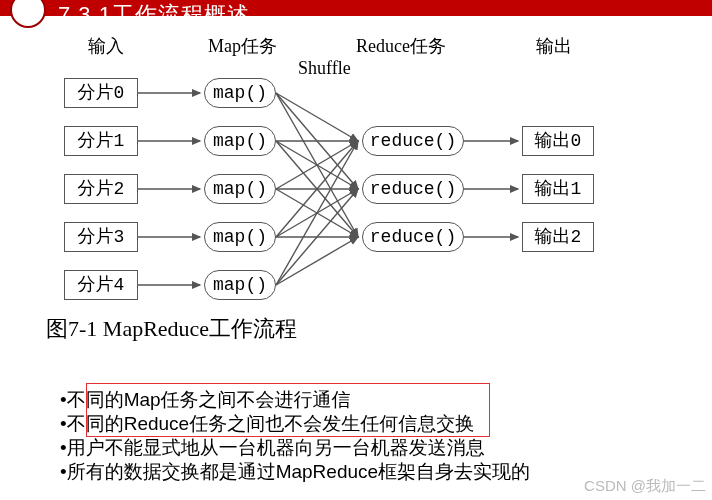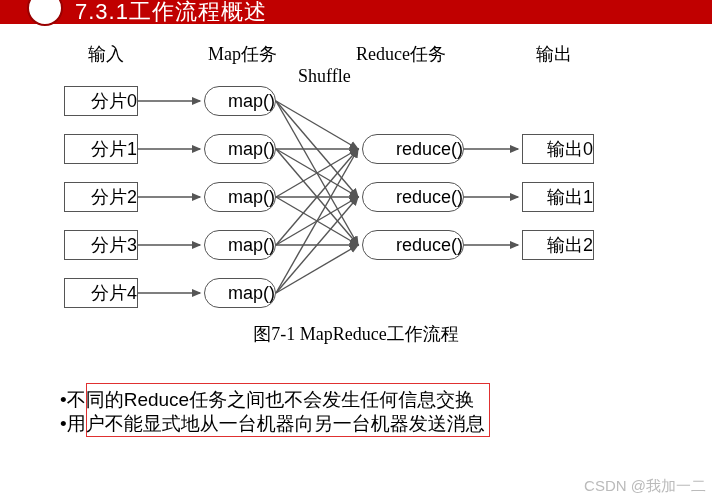--- a/index.html
+++ b/index.html
@@ -1,30 +1,30 @@
 <!DOCTYPE html>
 <html><head>
 <meta charset="utf-8">
 <style>
 body{margin:0;font-family:"Microsoft YaHei",SimSun,sans-serif;background:#fff;width:712px;height:500px;overflow:hidden;position:relative}
-.header{background:#c00000;height:24px;display:flex;align-items:center;padding-left:27px}
+.header{background:#c00000;height:16px;display:flex;align-items:flex-start;padding-left:10px}
 .logo{width:32px;height:32px;border-radius:50%;background:#fff;border:2px solid #900;margin-top:-8px;position:relative;display:flex;align-items:center;justify-content:center;font-size:7px;color:#900;text-align:center;line-height:1}
 .title{color:#fff;font-size:22px;margin-left:12px;letter-spacing:1px}
 .diagram{position:relative;width:620px;height:300px;margin:18px auto 16px}
 .col-headers{display:flex;position:absolute;top:0;left:0;width:100%;font-size:18px;font-family:SimSun,serif}
 .col-headers span{position:absolute}
-.node{position:absolute;border:1.5px solid #555;background:#fff;text-align:right;font-size:18px;font-family:Liberation Sans, sans-serif;white-space:nowrap}
+.node{position:absolute;border:1.5px solid #555;background:#fff;text-align:center;font-size:18px;font-family:Liberation Mono, monospace;white-space:nowrap}
 .box{width:72px;height:28px;line-height:28px}
 .pill{border-radius:16px;height:28px;line-height:28px}
 .map{width:70px}
 .reduce{width:100px}
 .out{width:70px}
 .shuffle{position:absolute;font-size:18px;font-family:Liberation Serif, serif}
 svg{position:absolute;top:0;left:0}
-.cap{position:absolute;width:100%;text-align:center;font-size:18px;font-family:SimSun,serif}
+.cap{position:absolute;width:100%;text-align:left;font-size:22px;font-family:SimSun,serif}
 .bullets{position:absolute;left:60px;top:388px;font-size:19px;line-height:24px}
 .bullets div::before{content:"•"}
 .redbox{position:absolute;border:1.5px solid #e03030;left:86px;top:383px;width:402px;height:52px;pointer-events:none}
 .wm{position:absolute;right:6px;bottom:4px;font-size:15px;color:#bbb;font-family:Arial}
 </style>
 </head>
 <body>
 
 <div class="header">
   <div class="logo"></div>
@@ -95,17 +95,19 @@
         <line x1="418" y1="203" x2="472" y2="203"></line>
     </g>
   </svg>
 
   <div class="cap" style="top:280px">图7-1 MapReduce工作流程</div>
 </div>
 
 <div class="redbox"></div>
 
 <div class="bullets">
+  <div>不同的Map任务之间不会进行通信</div>
   <div>不同的Reduce任务之间也不会发生任何信息交换</div>
   <div>用户不能显式地从一台机器向另一台机器发送消息</div>
+  <div>所有的数据交换都是通过MapReduce框架自身去实现的</div>
 </div>
 
 <div class="wm">CSDN @我加一二</div>
 
 </body></html>

